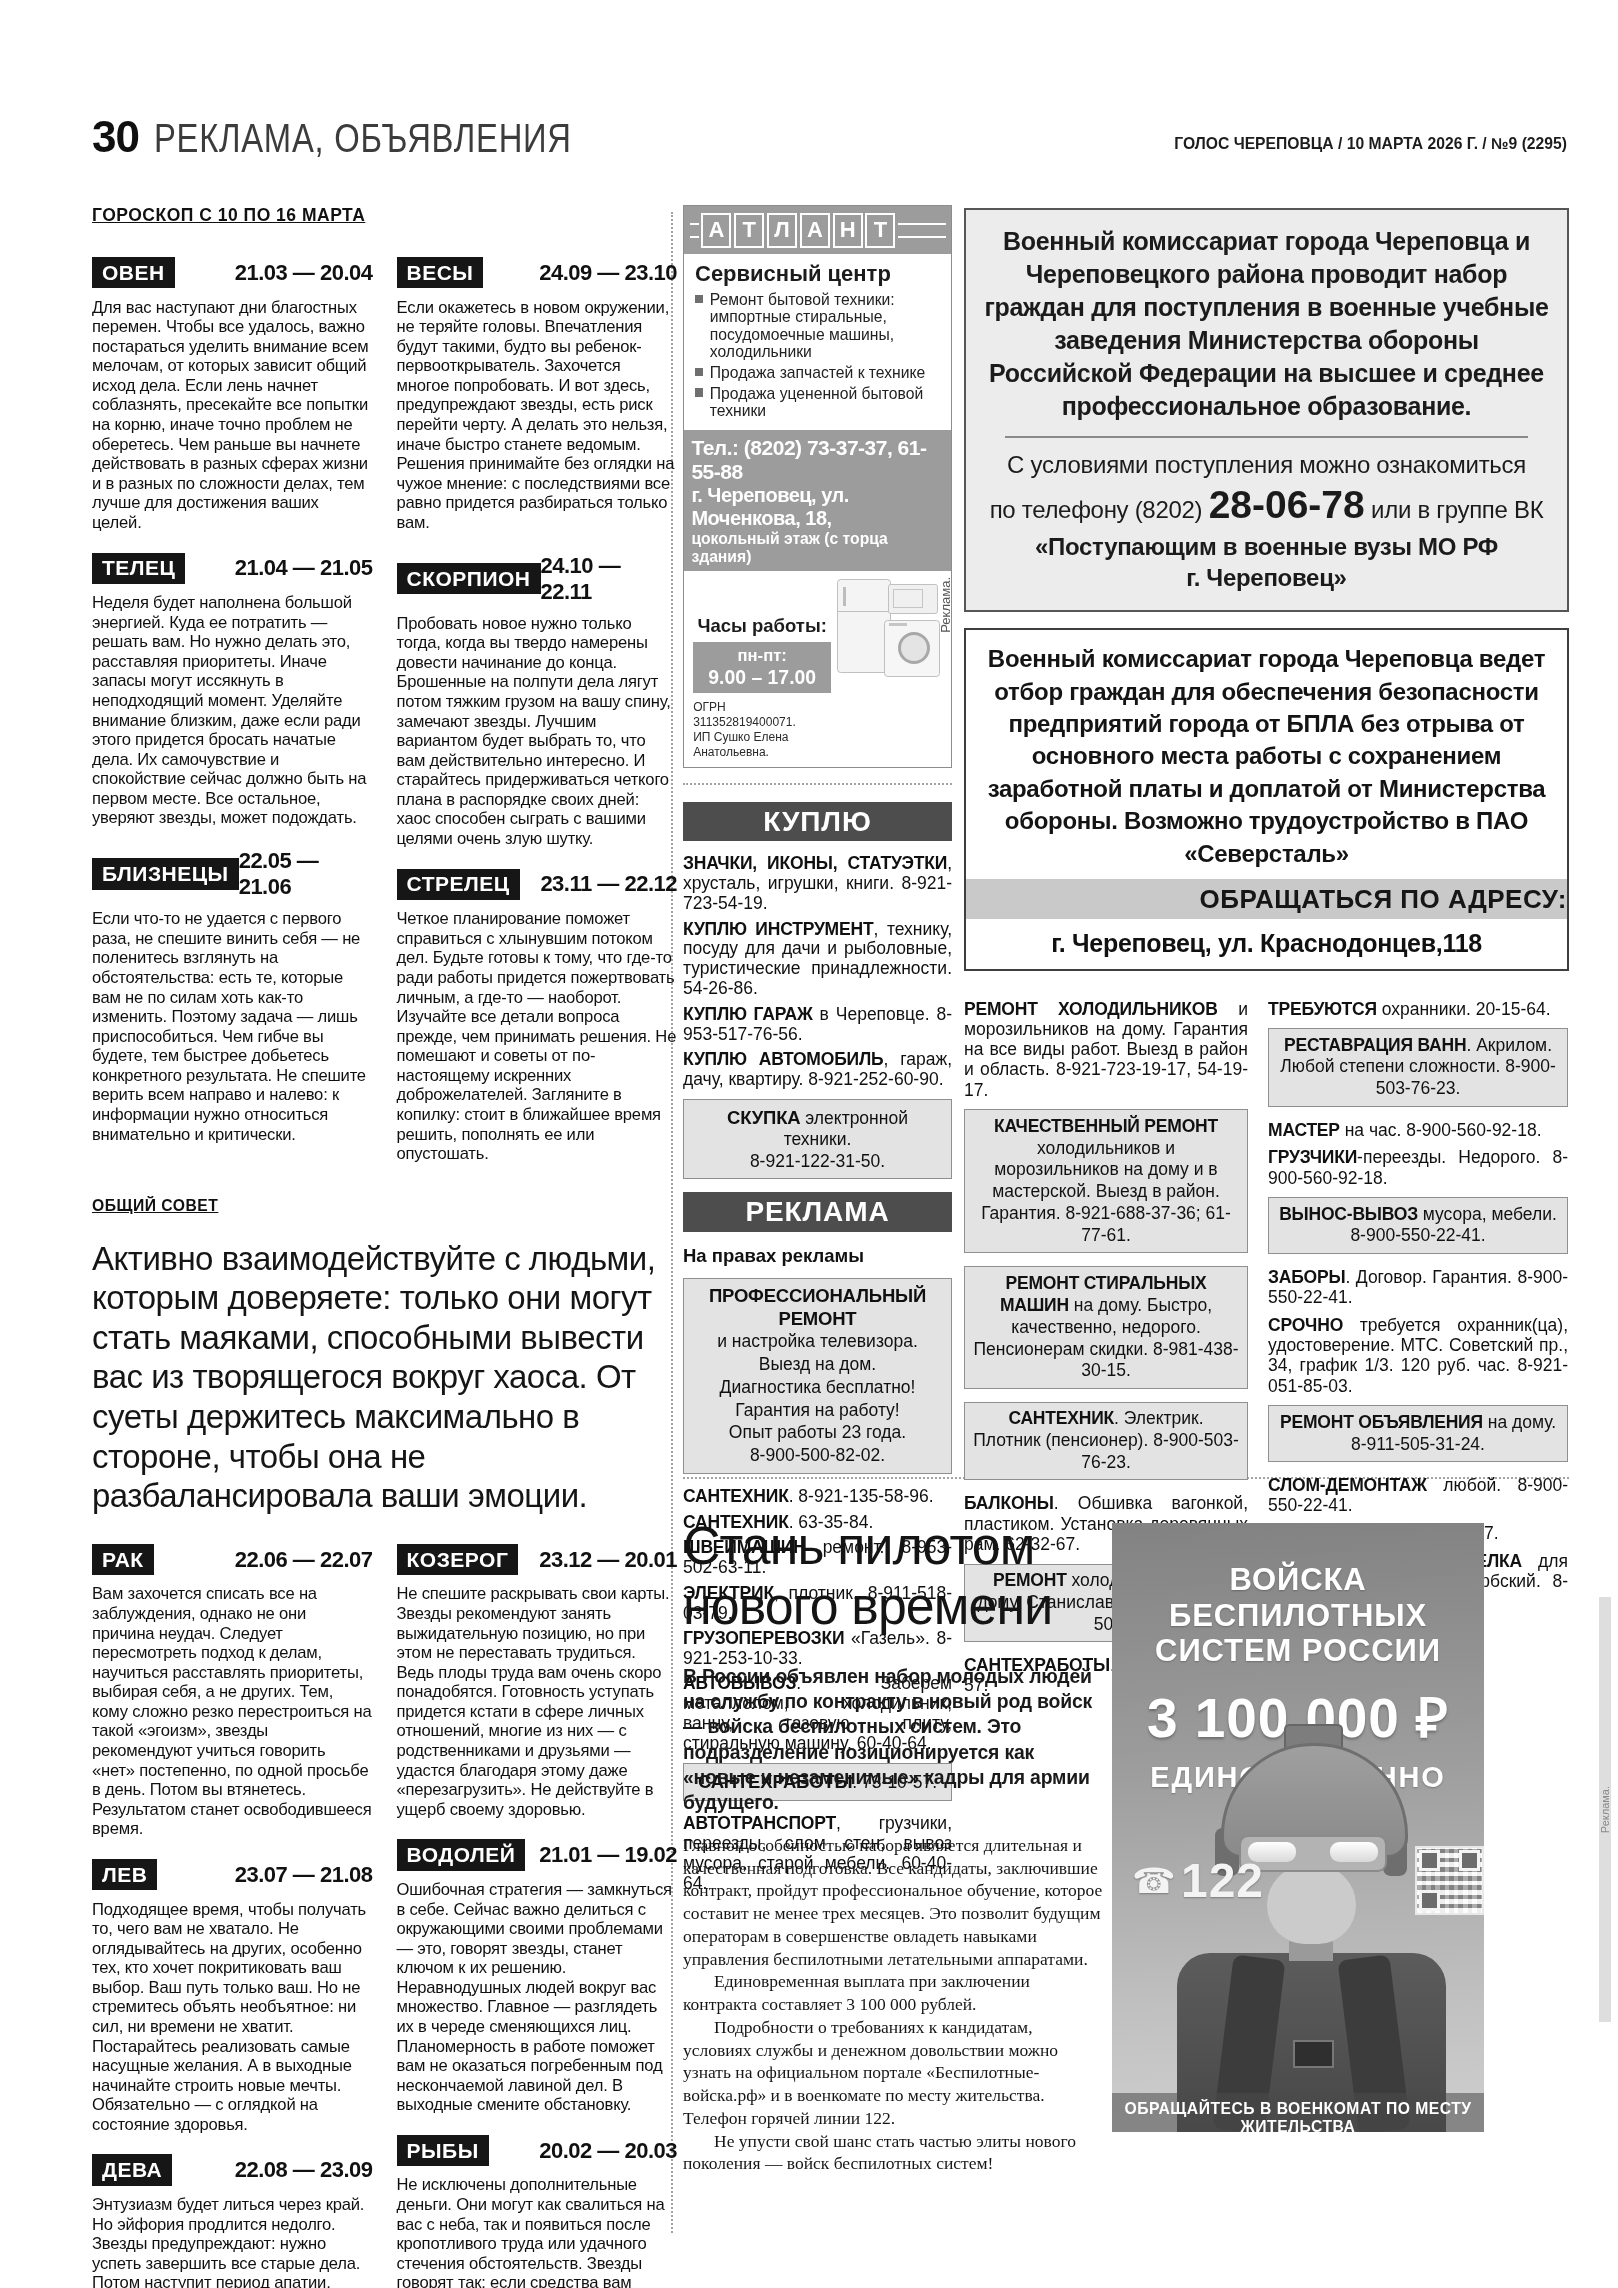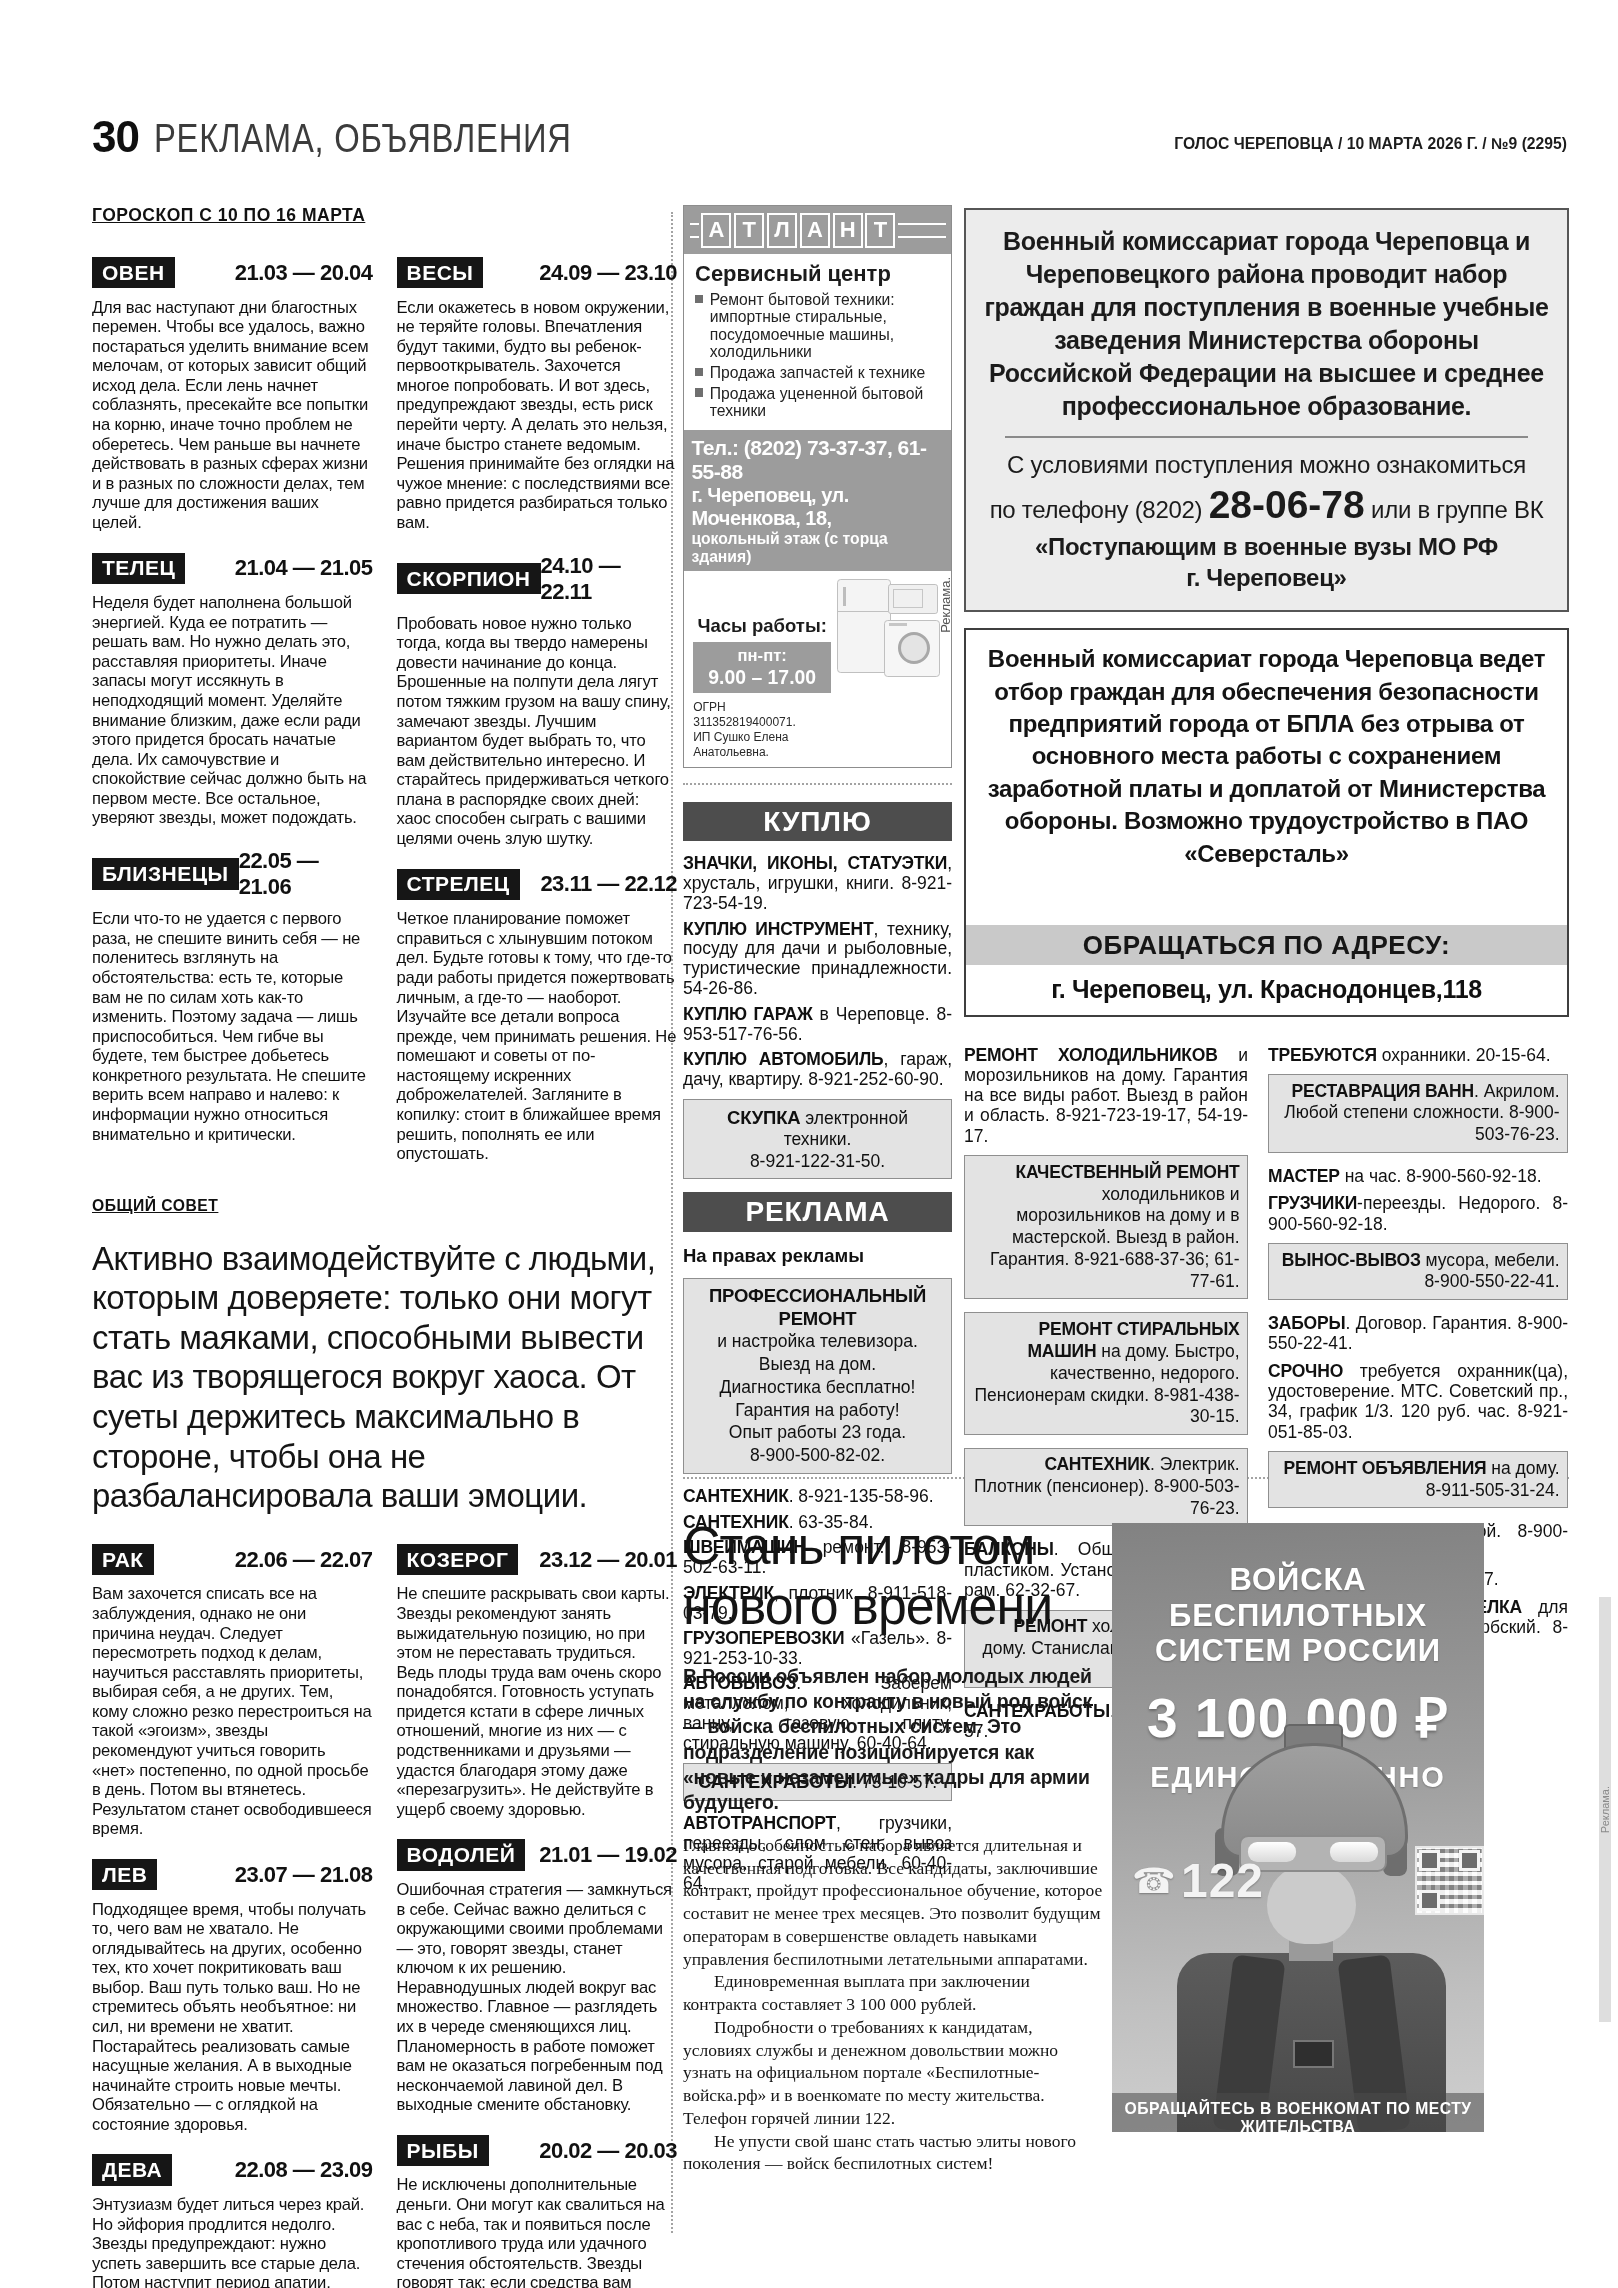--- a/index.html
+++ b/index.html
@@ -77,29 +77,29 @@
   
   .right-zone{position:absolute;left:964px;top:208px;width:605px;}
   .mil1{border:2.8px solid #565656;background:#ececec;text-align:center;padding:14.8px 16.6px 16.6px 16.6px;}
   .mil1-p1{margin:0;font-size:25px;font-weight:bold;line-height:1.32;color:#1b1b1b;letter-spacing:-0.3px;}
   .mil1-divider{border-top:2.8px solid #8a8a8a;width:92%;margin:13px auto 11px auto;}
   .mil1-p2{margin:0;font-size:24px;line-height:1.3;color:#1b1b1b;letter-spacing:-0.3px;}
   .mil1-phone{font-size:39px;font-weight:bold;letter-spacing:0;}
   .mil1-vk{font-weight:bold;}
   .mil2{border:2.8px solid #3f3f3f;background:#fff;margin-top:16.6px;}
   .mil2-text{margin:0;padding:13px 14.8px 9.2px 14.8px;font-size:24px;font-weight:bold;text-align:center;line-height:1.35;letter-spacing:-0.3px;color:#141414;}
-  .mil2-band{background:#c9c9c9;color:#161616;font-size:26px;font-weight:bold;text-align:center;padding:4.6px 0;letter-spacing:0.5px;margin-top:46px;}
+  .mil2-band{background:#c9c9c9;color:#161616;font-size:26px;font-weight:bold;text-align:right;padding:4.6px 0;letter-spacing:0.5px;}
   .mil2-addr{padding:9.2px 9.2px 11px 9.2px;text-align:center;}
   .mil2-a1{font-size:25px;font-weight:bold;letter-spacing:-0.3px;}
   .mil2-a2{font-size:24px;font-weight:bold;letter-spacing:-0.3px;margin-top:3.7px;}
   .right-cols{display:flex;gap:20px;margin-top:28px;}
   .rc1{width:284px;}
   .rc2{width:300px;}
   .rc-item{font-size:17.5px;line-height:1.16;text-align:justify;margin:0 0 7.4px 0;}
-  .rc-box{border:1.8px solid #8f8f8f;background:#e3e3e3;text-align:right;padding:5.5px 7.4px;font-size:17.5px;line-height:1.25;margin:9.2px 0 13px 0;}
+  .rc-box{border:1.8px solid #8f8f8f;background:#e3e3e3;text-align:center;padding:5.5px 7.4px;font-size:17.5px;line-height:1.25;margin:9.2px 0 13px 0;}
 
   
   .article{position:absolute;left:683px;top:1515px;width:421px;}
   .headline{font-size:54px;line-height:1.12;color:#141414;letter-spacing:-0.9px;margin-bottom:28px;transform:scaleX(.96);transform-origin:left top;}
   .lead{font-size:19.4px;font-weight:bold;line-height:1.3;color:#1a1a1a;margin-bottom:18.5px;letter-spacing:-0.2px;}
   .body-par{font-family:"Liberation Serif",serif;font-size:17.5px;line-height:1.3;color:#161616;margin:0;}
   .body-par.ind{text-indent:31px;}
 
   
   .poster{position:absolute;left:1112px;top:1523px;width:372px;height:609px;overflow:hidden;background:linear-gradient(178deg,#828282 0%,#9d9d9d 40%,#c0c0c0 78%,#cfcfcf 100%);}

